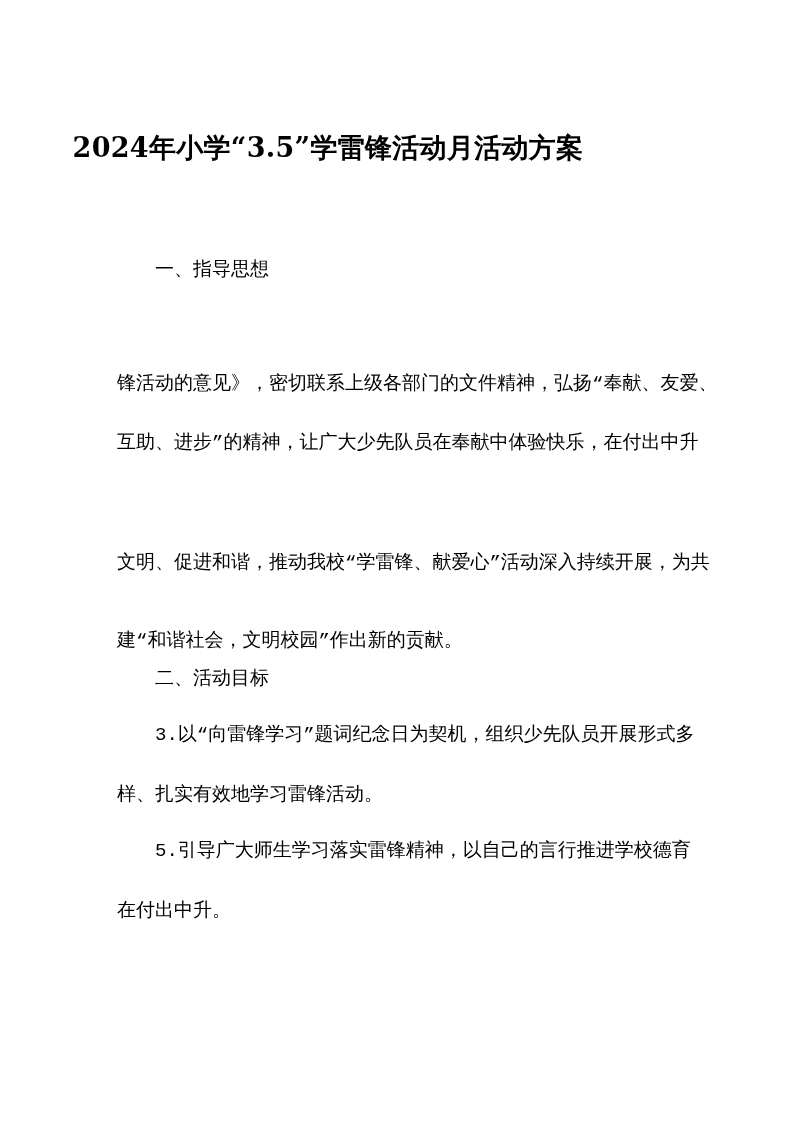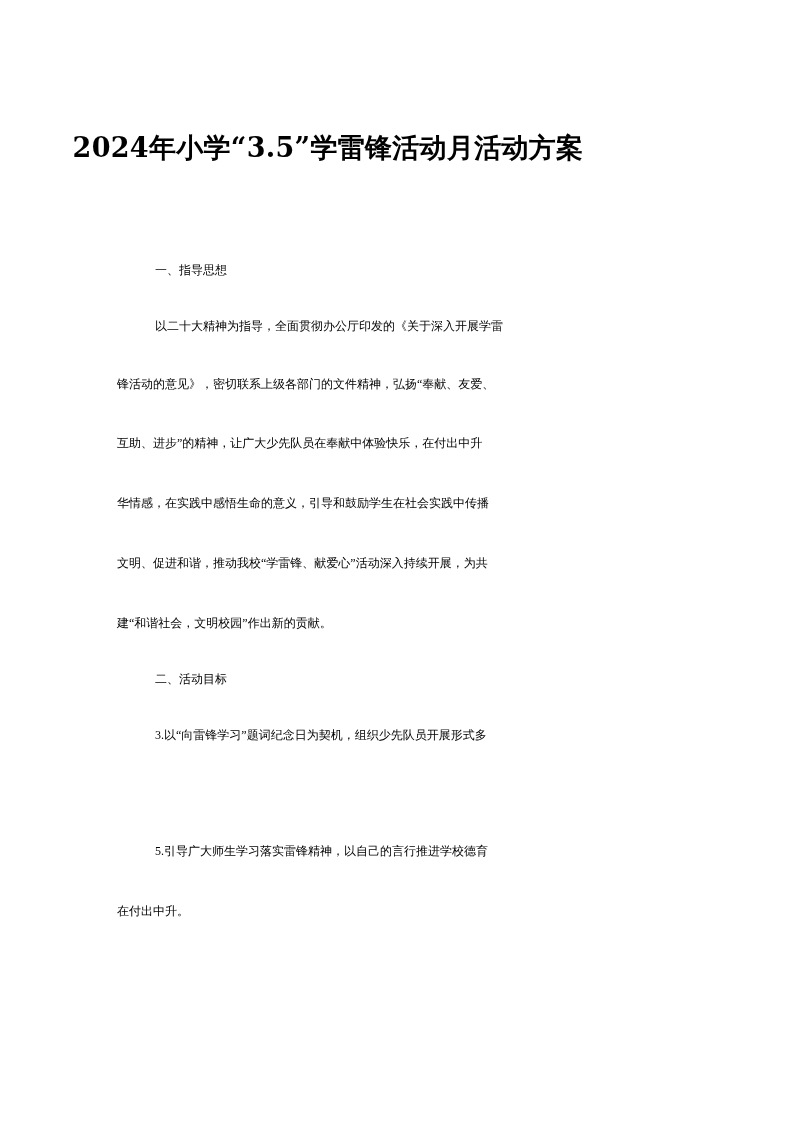--- a/index.html
+++ b/index.html
@@ -28,38 +28,37 @@
       width: 656px;
       text-align: center;
       font-family: "DejaVu Serif", "Liberation Serif", serif;
       font-weight: bold;
       font-size: 27px;
       line-height: 40px;
       letter-spacing: 0.3px;
     }
     .line {
       position: absolute;
-      font-family: Liberation Serif, serif;
-      font-size: 12px;
+      font-family: Liberation Mono, monospace;
+      font-size: 19px;
       line-height: 24px;
       white-space: nowrap;
     }
     .indent { left: 155px; }
     .flush { left: 117px; }
   </style>
 </head>
 <body>
 
 <div class="page">
   <div class="title">2024年小学“3.5”学雷锋活动月活动方案</div>
 
   <div class="line indent" style="top:258px">一、指导思想</div>
-  <div class="line indent" style="top:314px">以二十大精神为指导，全面贯彻办公厅印发的《关于深入开展学雷</div>
   <div class="line flush" style="top:372px">锋活动的意见》，密切联系上级各部门的文件精神，弘扬“奉献、友爱、</div>
   <div class="line flush" style="top:431px">互助、进步”的精神，让广大少先队员在奉献中体验快乐，在付出中升</div>
-  <div class="line flush" style="top:491px">华情感，在实践中感悟生命的意义，引导和鼓励学生在社会实践中传播</div>
   <div class="line flush" style="top:551px">文明、促进和谐，推动我校“学雷锋、献爱心”活动深入持续开展，为共</div>
-  <div class="line flush" style="top:611px">建“和谐社会，文明校园”作出新的贡献。</div>
+  <div class="line flush" style="top:629px">建“和谐社会，文明校园”作出新的贡献。</div>
   <div class="line indent" style="top:667px">二、活动目标</div>
   <div class="line indent" style="top:723px">3.以“向雷锋学习”题词纪念日为契机，组织少先队员开展形式多</div>
+  <div class="line flush" style="top:783px">样、扎实有效地学习雷锋活动。</div>
   <div class="line indent" style="top:839px">5.引导广大师生学习落实雷锋精神，以自己的言行推进学校德育</div>
   <div class="line flush" style="top:899px">在付出中升。</div>
 </div>
 
 </body></html>

